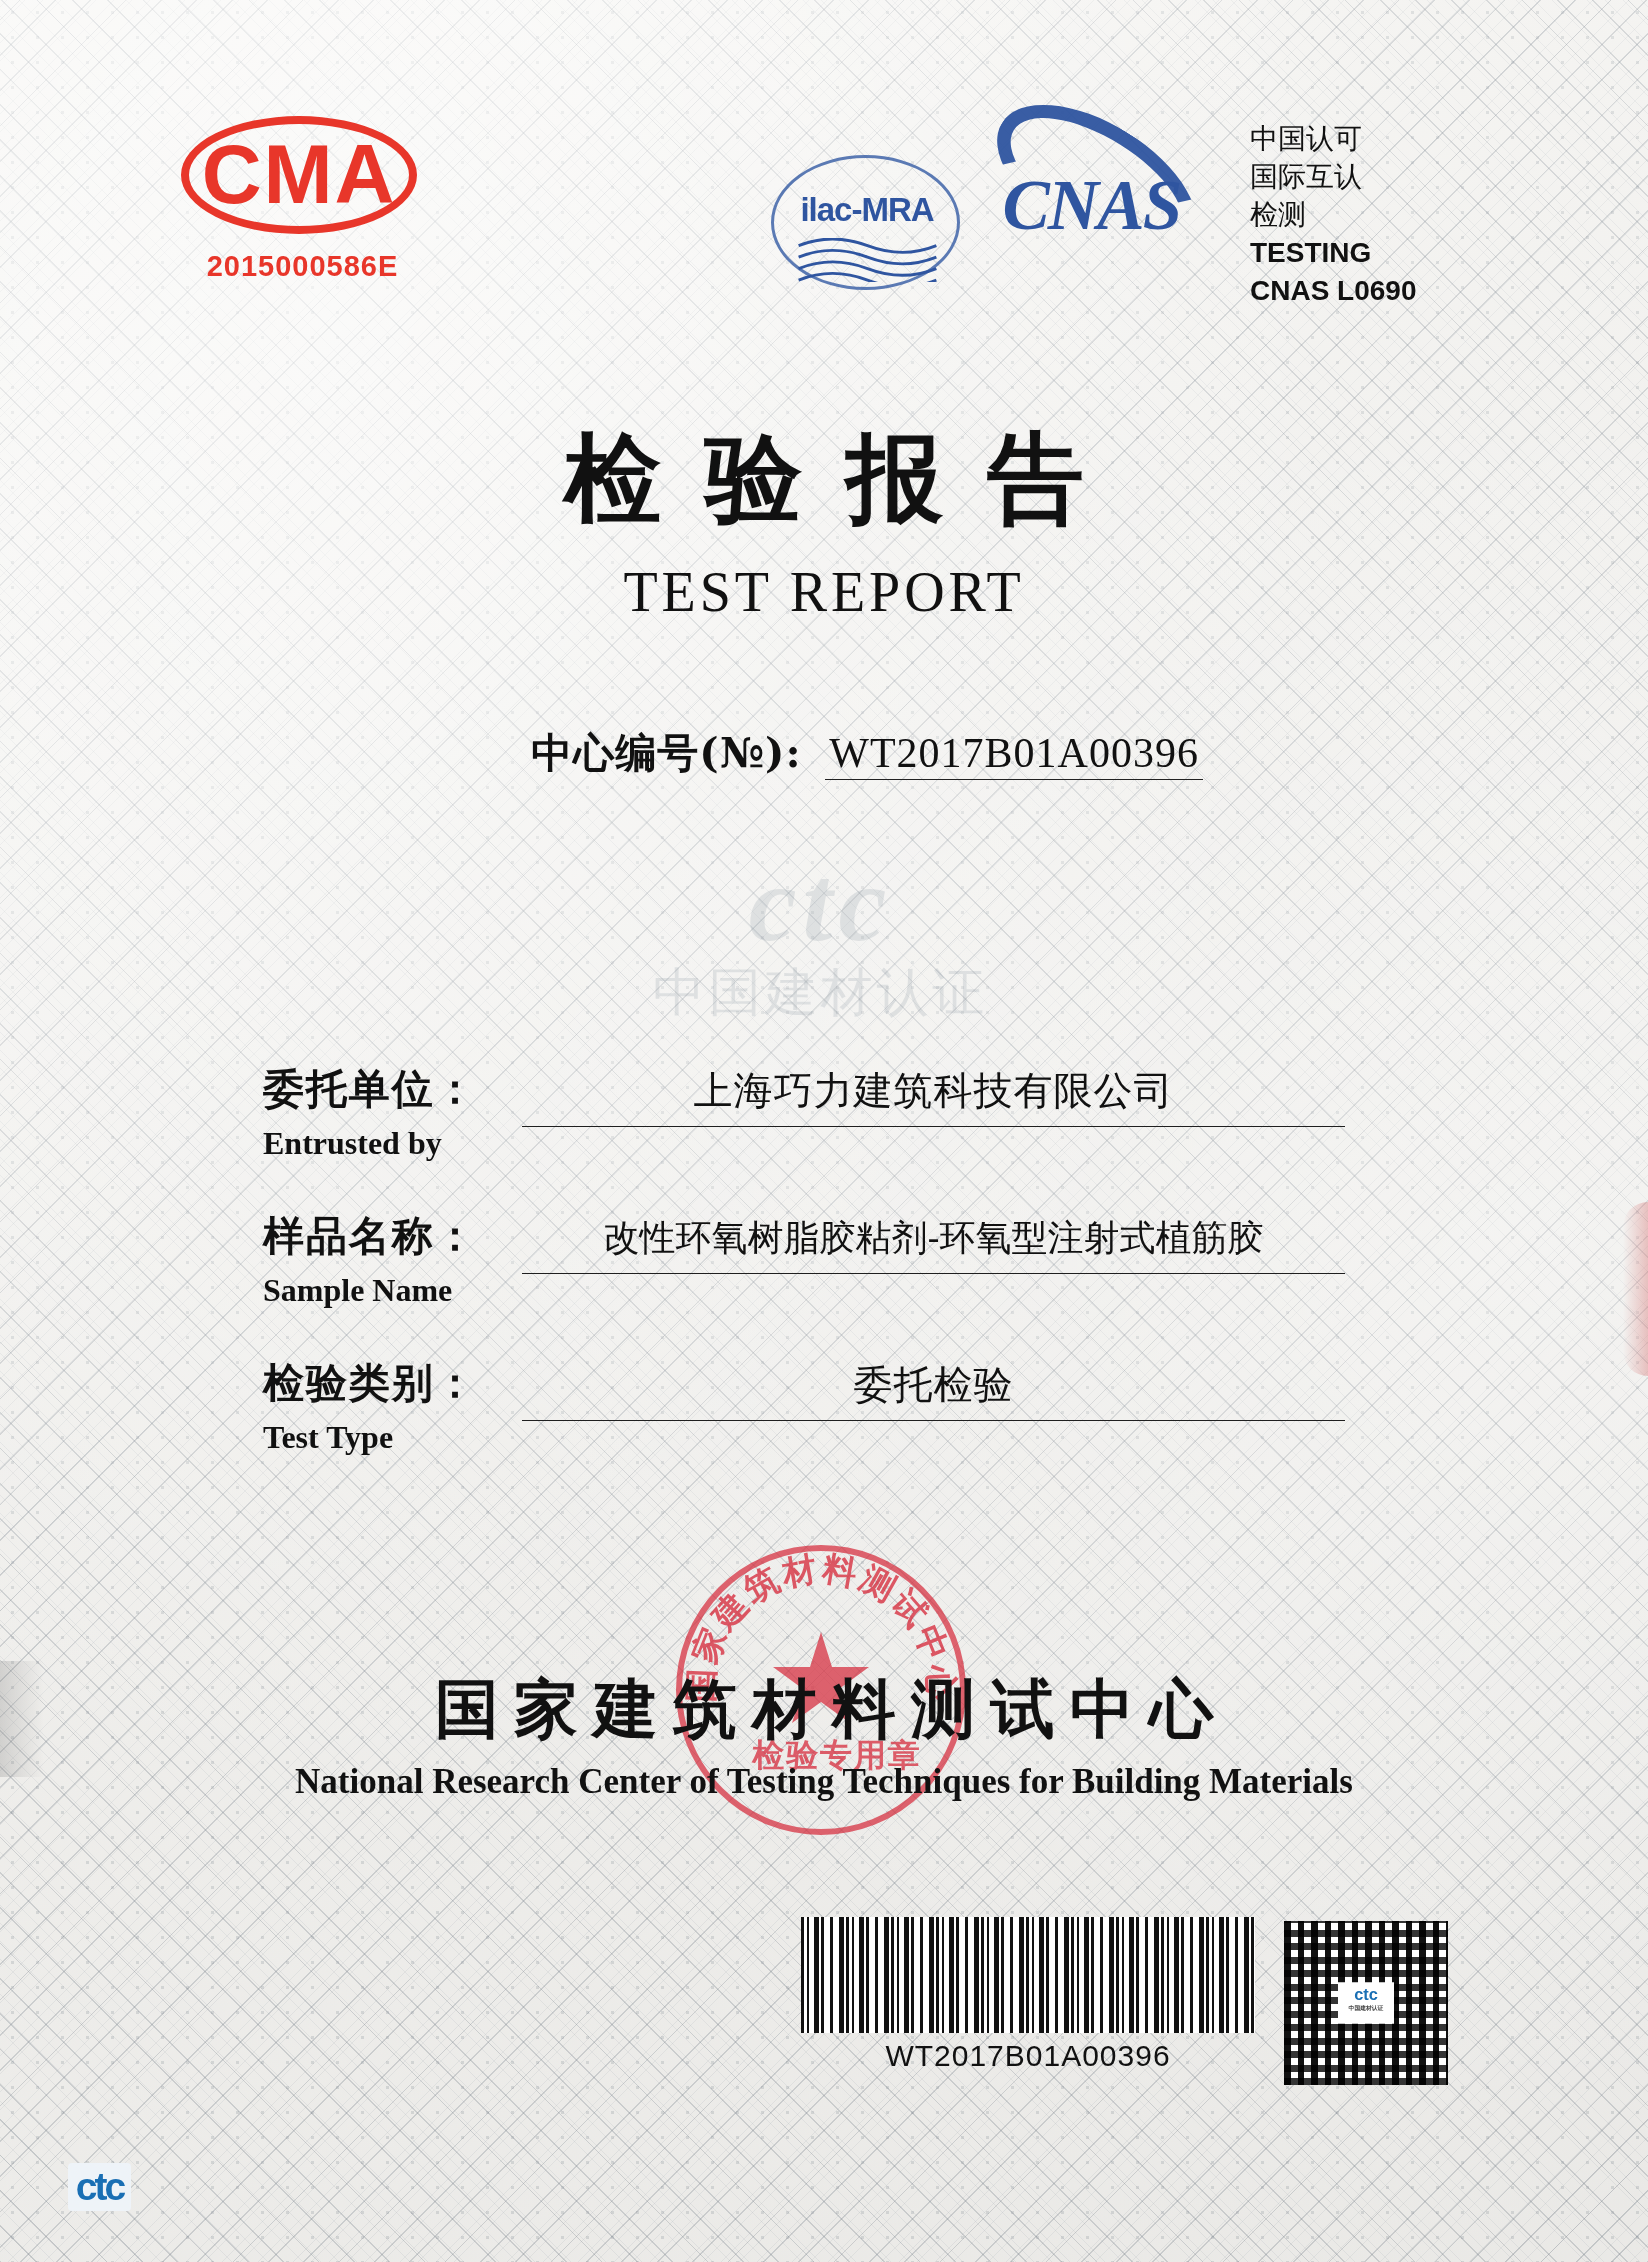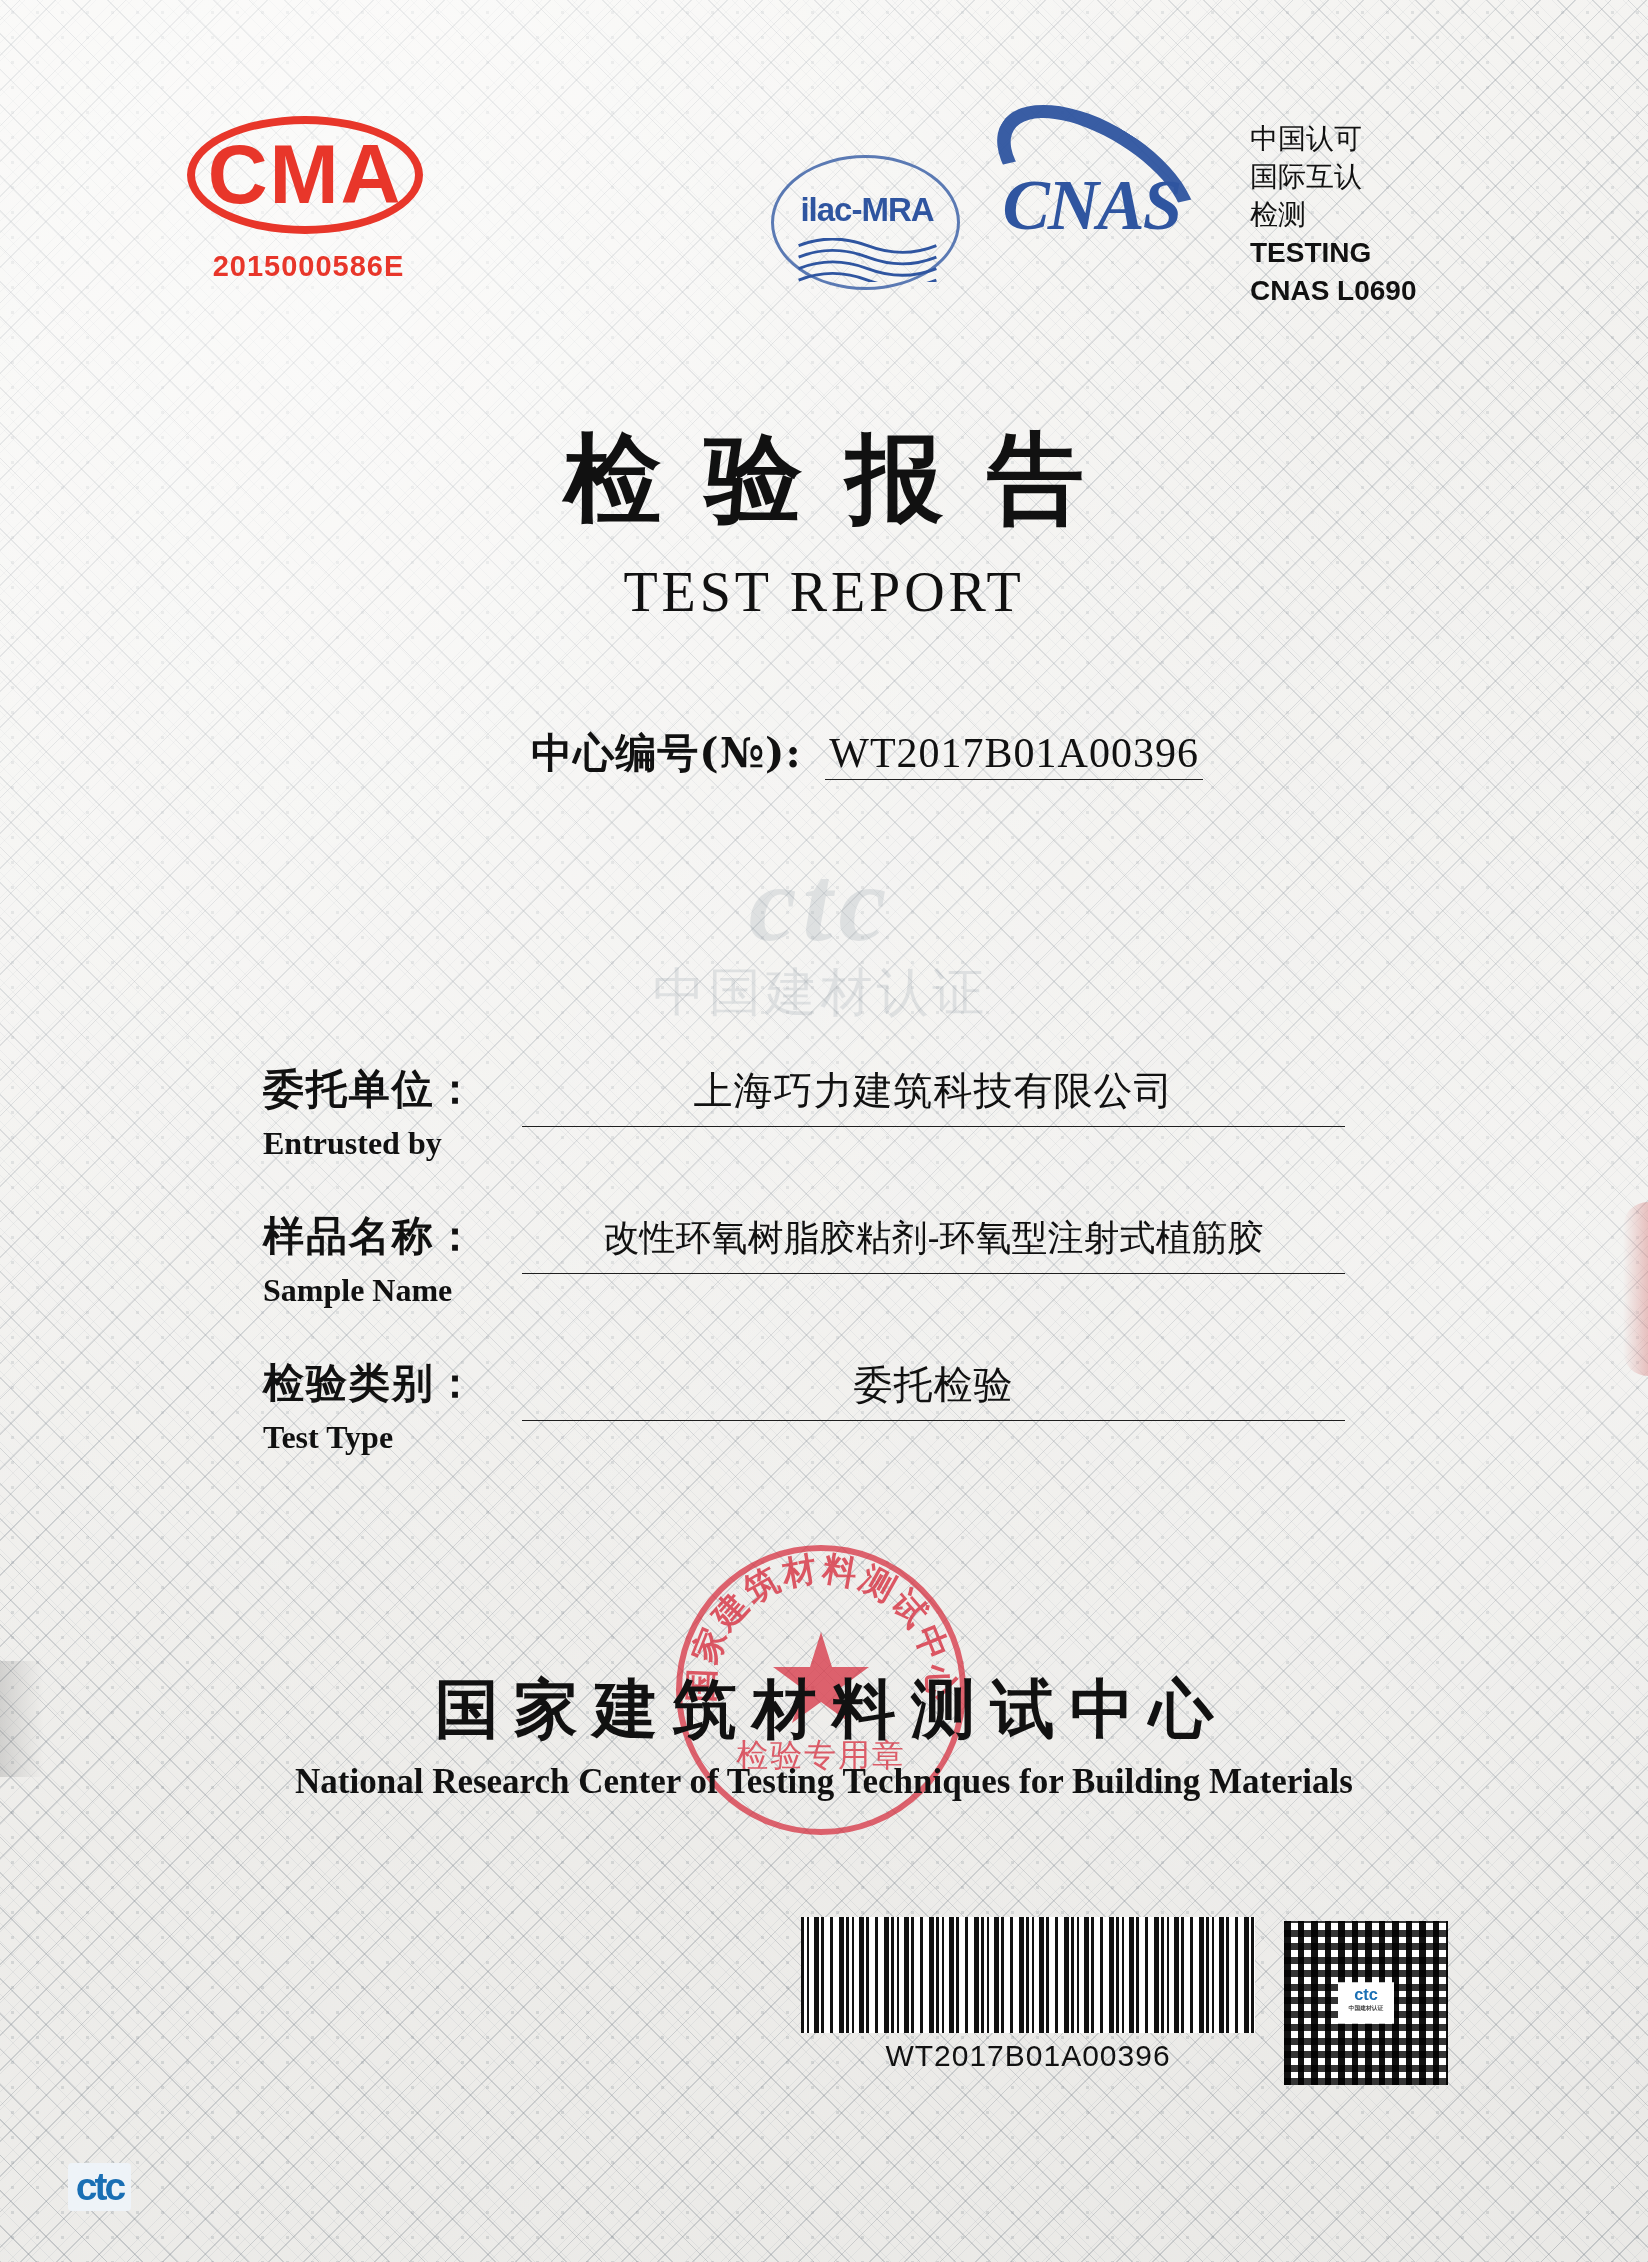--- a/index.html
+++ b/index.html
@@ -57,21 +57,21 @@
     right: 0; top: 1202px;
     width: 25px; height: 174px;
     background: linear-gradient(270deg, rgba(200,60,60,0.28), rgba(200,60,60,0));
     border-radius: 39px 0 0 39px;
     pointer-events: none;
   }
 
   
   .cma-block {
     position: absolute;
-    left: 178px; top: 116px;
+    left: 172px; top: 116px;
     width: 261px;
     text-align: center;
   }
   .cma-mark {
     position: relative;
     width: 243px; height: 126px;
     margin: 0 auto;
   }
   .cma-mark .ring {
     position: absolute;
@@ -319,25 +319,25 @@
   }
   .seal .arc-text text {
     fill: rgba(214,43,60,0.78);
     font-family: "DejaVu Serif", serif;
     font-size: 35px;
     font-weight: bold;
     letter-spacing: 3px;
   }
   .seal .bottom-text {
     position: absolute;
-    left: 0; top: 189px;
+    left: 16px; top: 189px;
     width: 290px;
     text-align: center;
     font-family: "DejaVu Serif", serif;
-    font-weight: normal;
+    font-weight: bold;
     font-size: 32px;
     color: rgba(214,43,60,0.75);
     letter-spacing: 1.9px;
   }
 
   
   .center-cn {
     position: absolute;
     left: 0; top: 1666px;
     width: 1648px;

